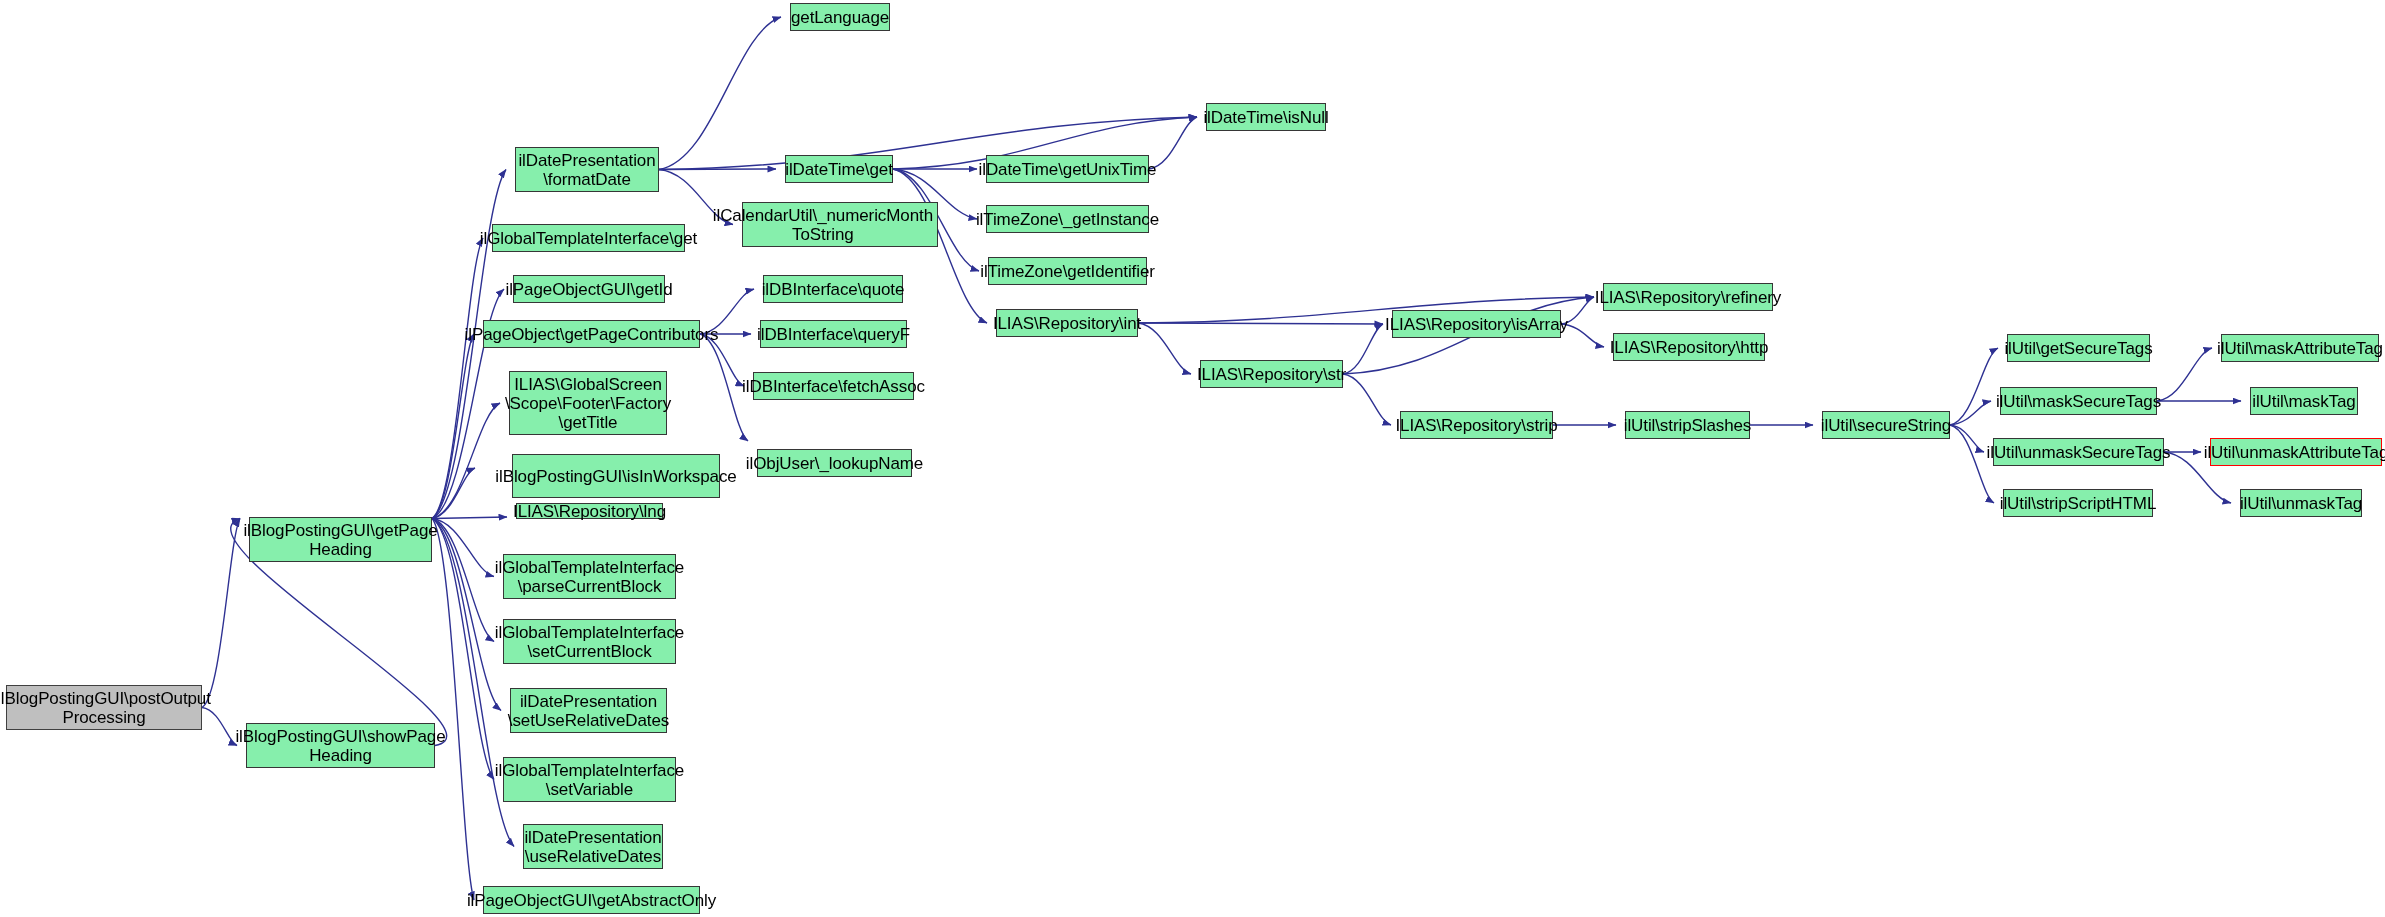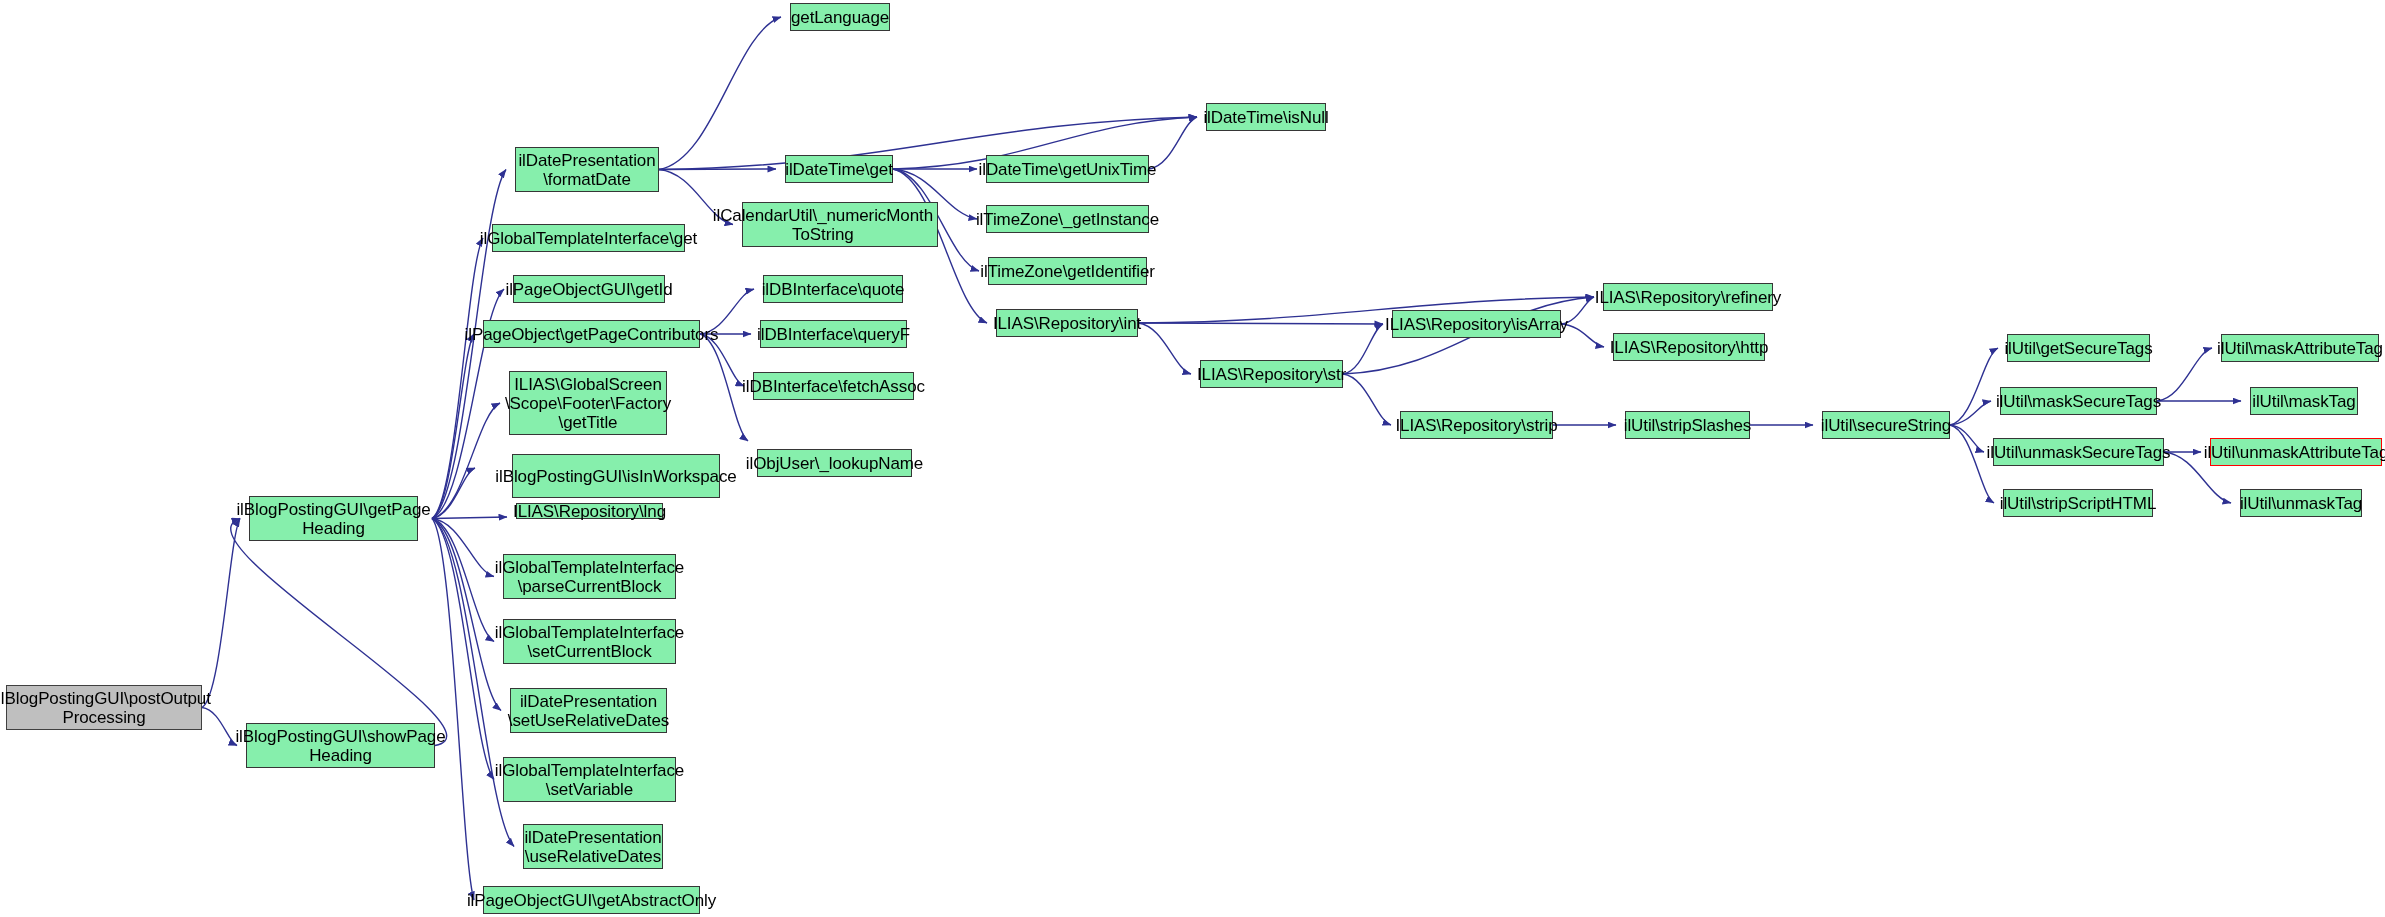--- a/index.html
+++ b/index.html
@@ -118,21 +118,21 @@
         <path d="M 2157 401 L 2241 401" fill="none" stroke="#2e3192" stroke-width="1.4" marker-end="url(#arrowhead)"></path>
         <path d="M 2164 452 L 2201 452" fill="none" stroke="#2e3192" stroke-width="1.4" marker-end="url(#arrowhead)"></path>
         <path d="M 2164 452 C 2195.92 455.06, 2208.08 497.9, 2231 503" fill="none" stroke="#2e3192" stroke-width="1.4" marker-end="url(#arrowhead)"></path>
       </g>
   </svg>
   <div id="node-layer">
       <div class="node root" style="left: 6px; top: 685px; width: 196px; height: 45px;"><span class="node-label">ilBlogPostingGUI\postOutput
 Processing</span></div>
       <div class="node" style="left: 246px; top: 723px; width: 189px; height: 45px;"><span class="node-label">ilBlogPostingGUI\showPage
 Heading</span></div>
-      <div class="node" style="left: 249px; top: 496px; width: 169px; height: 45px;"><span class="node-label">ilBlogPostingGUI\getPage
+      <div class="node" style="left: 249px; top: 517px; width: 183px; height: 45px;"><span class="node-label">ilBlogPostingGUI\getPage
 Heading</span></div>
       <div class="node" style="left: 515px; top: 147px; width: 144px; height: 45px;"><span class="node-label">ilDatePresentation
 \formatDate</span></div>
       <div class="node" style="left: 492px; top: 224px; width: 193px; height: 28px;"><span class="node-label">ilGlobalTemplateInterface\get</span></div>
       <div class="node" style="left: 513px; top: 275px; width: 152px; height: 28px;"><span class="node-label">ilPageObjectGUI\getId</span></div>
       <div class="node" style="left: 483px; top: 320px; width: 217px; height: 28px;"><span class="node-label">ilPageObject\getPageContributors</span></div>
       <div class="node" style="left: 509px; top: 371px; width: 158px; height: 64px;"><span class="node-label">ILIAS\GlobalScreen
 \Scope\Footer\Factory
 \getTitle</span></div>
       <div class="node" style="left: 484px; top: 454px; width: 208px; height: 44px; margin-left: 28px;"><span class="node-label">ilBlogPostingGUI\isInWorkspace</span></div>

